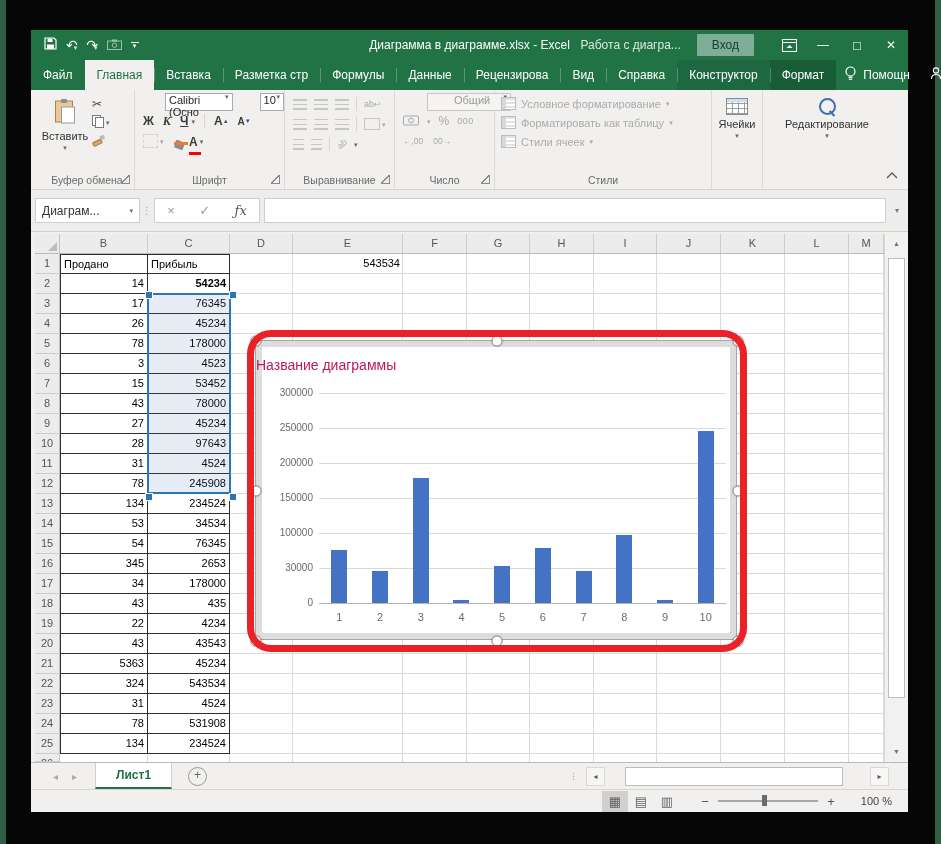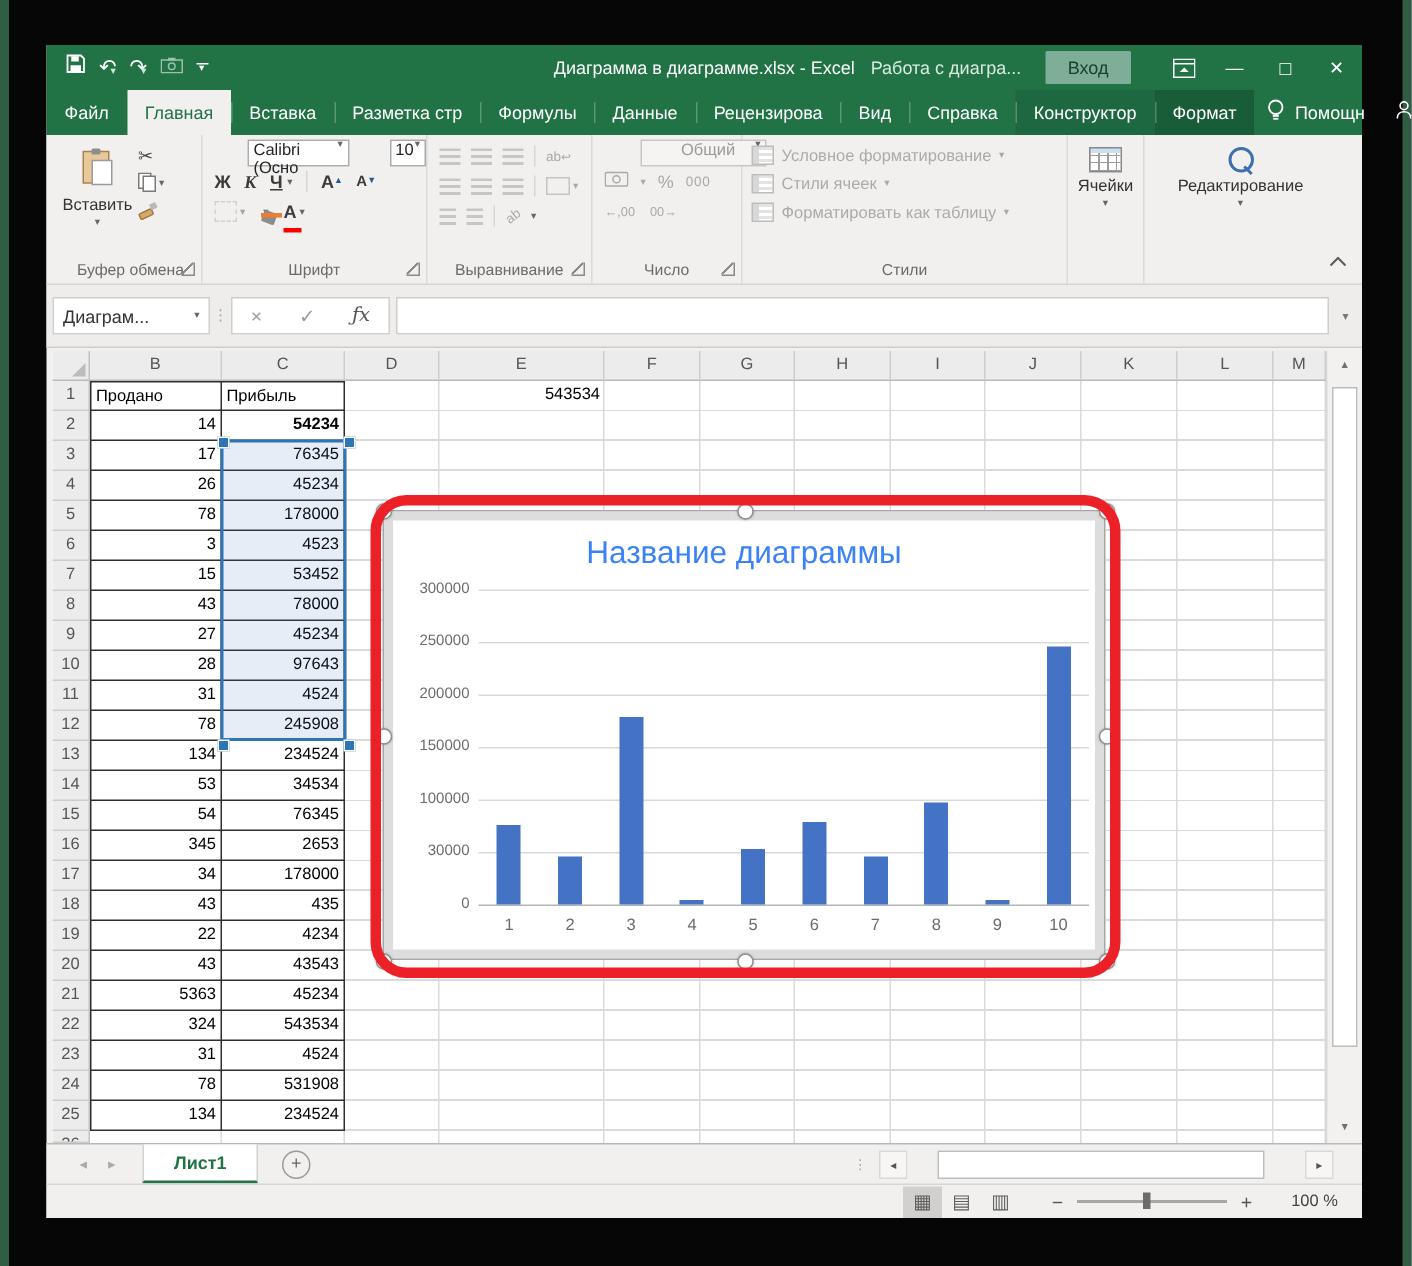--- a/index.html
+++ b/index.html
@@ -103,21 +103,21 @@
   .cell.first-row{border-top:1px solid #2F2F2F;}
   .cell.colB{border-left:1px solid #2F2F2F;}
   .cell.text{text-align:left;}
   .cell.plain{background:transparent;}
   .sel{position:absolute;border:2px solid #2E75B6;background:rgba(68,114,196,.13);box-sizing:border-box;z-index:3;}
   .selh{position:absolute;width:6px;height:6px;background:#2E75B6;border:1px solid #fff;box-sizing:content-box;}
 
   
   .chartframe{position:absolute;left:224px;top:310px;width:482px;height:300px;background:#fff;border:1px solid #A6A6A6;
       box-shadow:inset 0 0 0 6px #DDDDDD;box-sizing:border-box;z-index:5;}
-  .ctitle{position:absolute;left:0;right:0;top:16px;text-align:center;font-size:21px;color:#3b82f6;}
+  .ctitle{position:absolute;left:0;right:0;top:16px;font-size:14px;color:#be185d;}
   .cgrid{position:absolute;height:1px;background:#D9D9D9;}
   .caxis{position:absolute;height:1px;background:#B5B5B5;}
   .cylab{position:absolute;width:48px;text-align:right;font-size:10px;color:#6B6B6B;}
   .cxlab{position:absolute;width:40px;text-align:center;font-size:11px;color:#6B6B6B;}
   .cbar{position:absolute;background:#4472C4;}
   .chandle{position:absolute;width:9px;height:9px;border-radius:50%;background:#fff;border:1px solid #8F8F8F;transform:translate(-50%,-50%);box-shadow:0 0 2px rgba(0,0,0,.25);}
   .redbox{position:absolute;left:216px;top:300px;width:500px;height:322px;border:7px solid #EC2027;border-radius:24px;box-sizing:border-box;z-index:6;pointer-events:none;}
 
   
   .vscroll{position:absolute;left:853px;top:204px;width:24px;height:528px;background:#F2F1F0;border-left:1px solid #D8D8D8;box-sizing:border-box;}
@@ -358,26 +358,26 @@
 
     <div class="rgroup" style="width:217px;">
       <div style="padding-top:4px;">
         <div class="sty-row">
           <span class="sty-ico"></span>
           <span>Условное форматирование</span>
             <span class="dda dis2">▾</span>
         </div>
         <div class="sty-row">
           <span class="sty-ico"></span>
-          <span>Стили ячеек</span>
+          <span>Форматировать как таблицу</span>
             <span class="dda dis2">▾</span>
         </div>
         <div class="sty-row">
           <span class="sty-ico"></span>
-          <span>Форматировать как таблицу</span>
+          <span>Стили ячеек</span>
             <span class="dda dis2">▾</span>
         </div>
       </div>
       <div class="glabel">Стили</div>
     </div>
 
     <div class="rgroup" style="width:51px;">
       <div class="bigbtn">
         <span class="tbl-ico"></span>
         <span>Ячейки</span>

